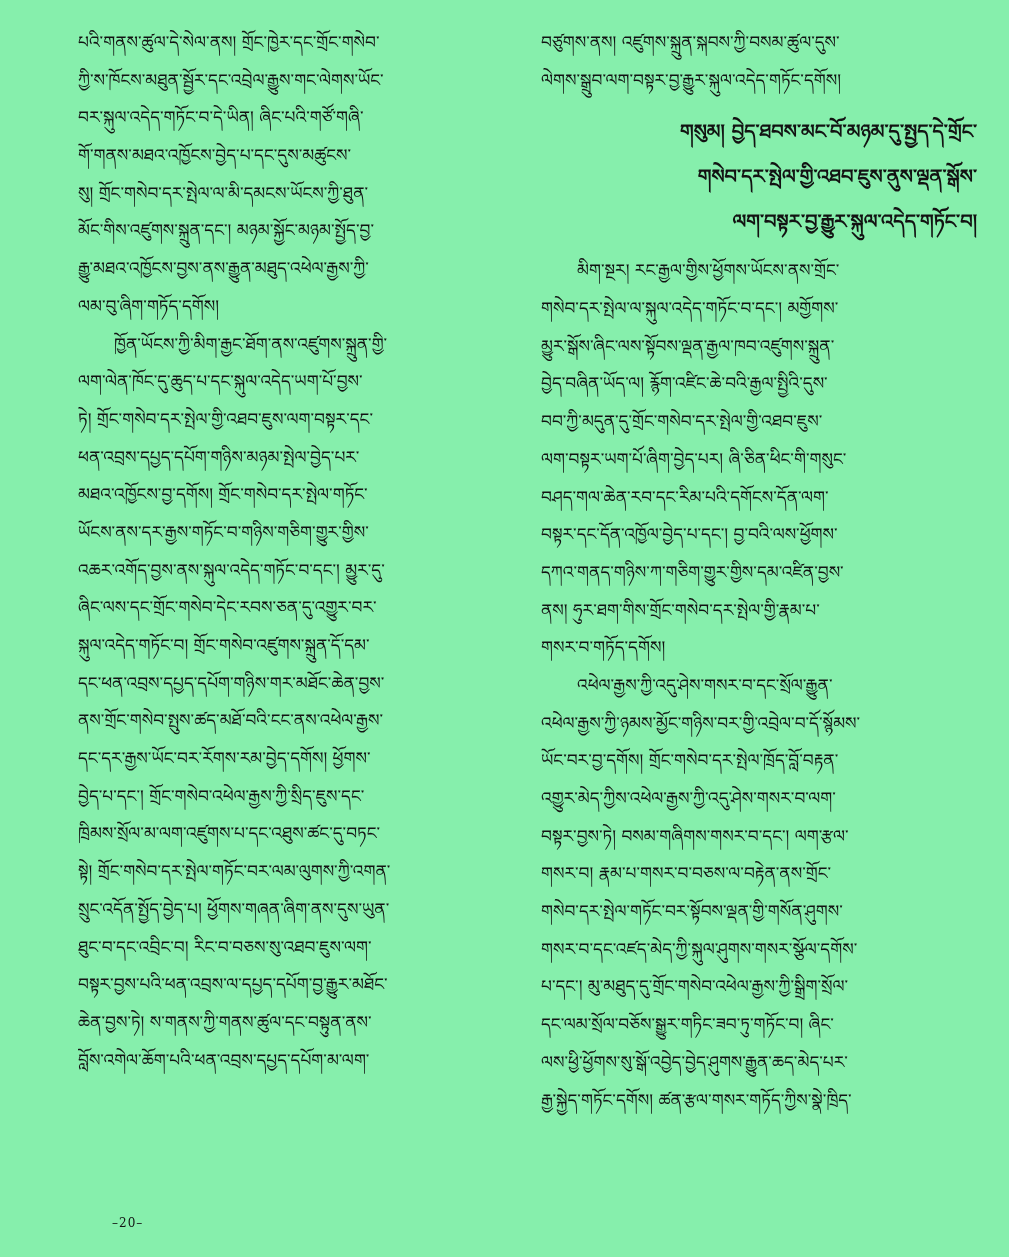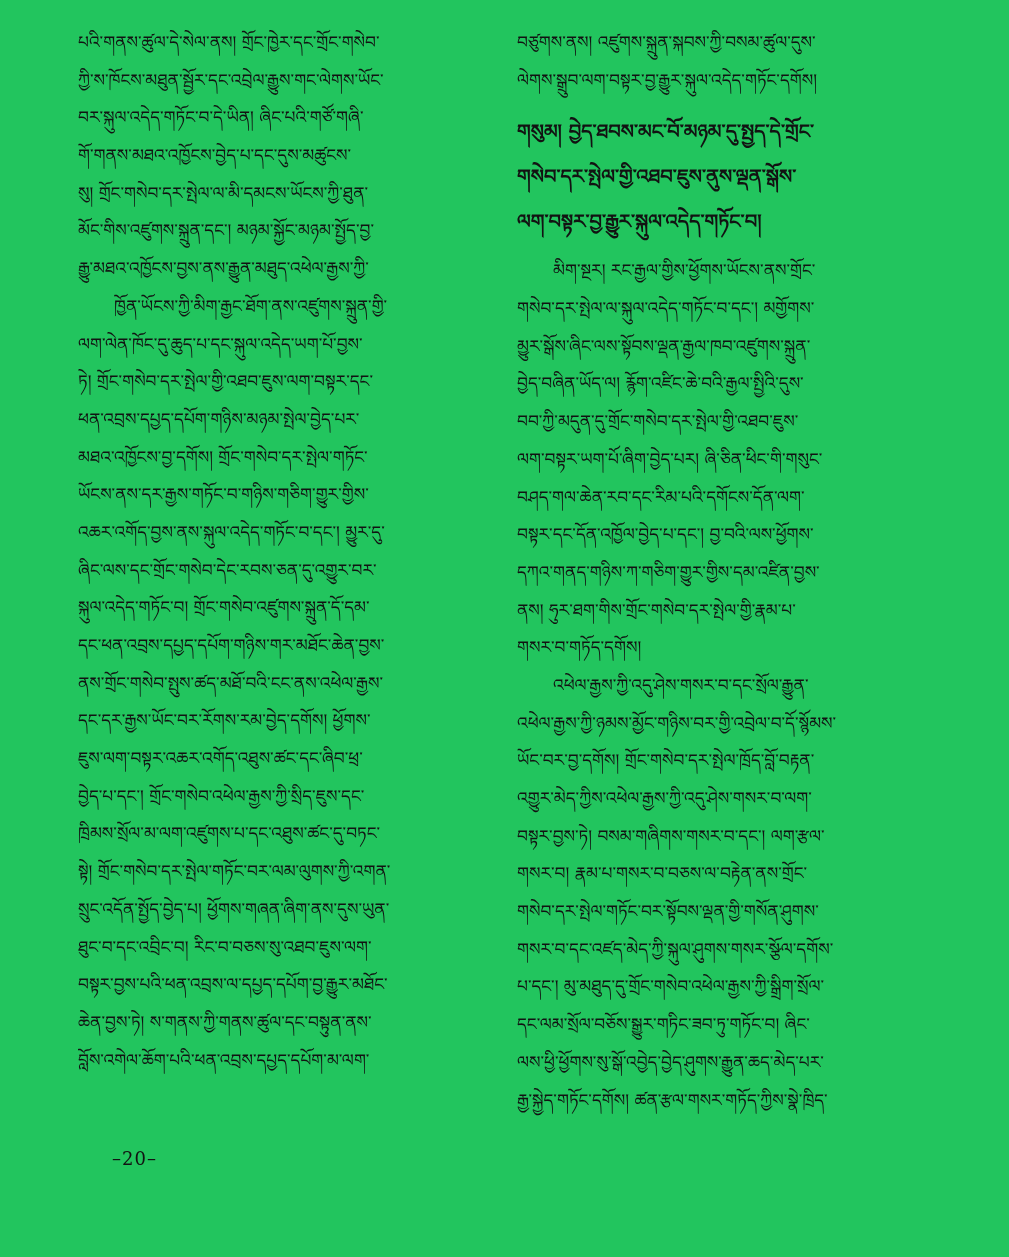--- a/index.html
+++ b/index.html
@@ -4,75 +4,75 @@
 <style>
   html,body { margin:0; padding:0; }
   body {
     width:1009px; height:1257px;
     background:#ffffff;
     color:#121212;
     font-family:"DejaVu Sans", sans-serif;
     position:relative;
     overflow:hidden;
   }
-  .page { position:absolute; inset:0; background:#22c55e;text-decoration:underline; }
+  .page { position:absolute; inset:0; background:#86efac;text-decoration:underline; }
   .col { position:absolute; top:24px; width:436px; }
   .col-left  { left:78px; }
-  .col-right { left:517px; }
+  .col-right { left:541px; }
   .line {
     height:37.7px; line-height:37.7px;
     font-size:17px;
     white-space:nowrap; overflow:hidden;
     text-align:left;
   }
   .indent { text-indent:36px; }
   .heading-block { padding:10px 0 8px 0; }
   .hline {
     height:45px; line-height:45px;
     font-weight:bold; font-size:19.5px;
-    text-align:left;
+    text-align:right;
     white-space:nowrap; overflow:hidden;
   }
   .page-number {
-    position:absolute; left:112px; top:1148px;
-    font-size:18px;
+    position:absolute; left:112px; top:1216px;
+    font-size:12px;
     font-family:"DejaVu Serif", serif;
     letter-spacing:1px;
     color:#121212;
   }
 </style>
 </head>
 <body>
 
 <div class="page">
 
   <div class="col col-left">
     <div>
       <div class="line">པའི་གནས་ཚུལ་དེ་སེལ་ནས། གྲོང་ཁྱེར་དང་གྲོང་གསེབ་</div>
       <div class="line">ཀྱི་ས་ཁོངས་མཐུན་སྦྱོར་དང་འབྲེལ་རྒྱུས་གང་ལེགས་ཡོང་</div>
       <div class="line">བར་སྐུལ་འདེད་གཏོང་བ་དེ་ཡིན། ཞིང་པའི་གཙོ་གཞི་</div>
       <div class="line">གོ་གནས་མཐའ་འཁྱོངས་བྱེད་པ་དང་དུས་མཚུངས་</div>
       <div class="line">སུ། གྲོང་གསེབ་དར་སྤེལ་ལ་མི་དམངས་ཡོངས་ཀྱི་ཐུན་</div>
       <div class="line">མོང་གིས་འཛུགས་སྐྲུན་དང་། མཉམ་སྐྱོང་མཉམ་སྤྱོད་བྱ་</div>
       <div class="line">རྒྱུ་མཐའ་འཁྱོངས་བྱས་ནས་རྒྱུན་མཐུད་འཕེལ་རྒྱས་ཀྱི་</div>
+      <div class="line">ལམ་བུ་ཞིག་གཏོད་དགོས།</div>
     </div>
     <div>
       <div class="line indent">ཁྱོན་ཡོངས་ཀྱི་མིག་རྒྱང་ཐོག་ནས་འཛུགས་སྐྲུན་གྱི་</div>
       <div class="line">ལག་ལེན་ཁོང་དུ་ཆུད་པ་དང་སྐུལ་འདེད་ཡག་པོ་བྱས་</div>
       <div class="line">ཏེ། གྲོང་གསེབ་དར་སྤེལ་གྱི་འཐབ་ཇུས་ལག་བསྟར་དང་</div>
       <div class="line">ཕན་འབྲས་དཔྱད་དཔོག་གཉིས་མཉམ་སྤེལ་བྱེད་པར་</div>
       <div class="line">མཐའ་འཁྱོངས་བྱ་དགོས། གྲོང་གསེབ་དར་སྤེལ་གཏོང་</div>
       <div class="line">ཡོངས་ནས་དར་རྒྱས་གཏོང་བ་གཉིས་གཅིག་གྱུར་གྱིས་</div>
       <div class="line">འཆར་འགོད་བྱས་ནས་སྐུལ་འདེད་གཏོང་བ་དང་། མྱུར་དུ་</div>
       <div class="line">ཞིང་ལས་དང་གྲོང་གསེབ་དེང་རབས་ཅན་དུ་འགྱུར་བར་</div>
       <div class="line">སྐུལ་འདེད་གཏོང་བ། གྲོང་གསེབ་འཛུགས་སྐྲུན་དོ་དམ་</div>
       <div class="line">དང་ཕན་འབྲས་དཔྱད་དཔོག་གཉིས་གར་མཐོང་ཆེན་བྱས་</div>
       <div class="line">ནས་གྲོང་གསེབ་སྤུས་ཚད་མཐོ་བའི་ངང་ནས་འཕེལ་རྒྱས་</div>
       <div class="line">དང་དར་རྒྱས་ཡོང་བར་རོགས་རམ་བྱེད་དགོས། ཕྱོགས་</div>
-      <div class="line">ཇུས་ལག་བསྟར་འཆར་འགོད་འཐུས་ཚང་དང་ཞིབ་ཕྲ་</div>
       <div class="line">བྱེད་པ་དང་། གྲོང་གསེབ་འཕེལ་རྒྱས་ཀྱི་སྲིད་ཇུས་དང་</div>
       <div class="line">ཁྲིམས་སྲོལ་མ་ལག་འཛུགས་པ་དང་འཐུས་ཚང་དུ་བཏང་</div>
       <div class="line">སྟེ། གྲོང་གསེབ་དར་སྤེལ་གཏོང་བར་ལམ་ལུགས་ཀྱི་འགན་</div>
       <div class="line">སྲུང་འདོན་སྤྱོད་བྱེད་པ། ཕྱོགས་གཞན་ཞིག་ནས་དུས་ཡུན་</div>
       <div class="line">ཐུང་བ་དང་འབྲིང་བ། རིང་བ་བཅས་སུ་འཐབ་ཇུས་ལག་</div>
       <div class="line">བསྟར་བྱས་པའི་ཕན་འབྲས་ལ་དཔྱད་དཔོག་བྱ་རྒྱུར་མཐོང་</div>
       <div class="line">ཆེན་བྱས་ཏེ། ས་གནས་ཀྱི་གནས་ཚུལ་དང་བསྟུན་ནས་</div>
       <div class="line">བློས་འགེལ་ཆོག་པའི་ཕན་འབྲས་དཔྱད་དཔོག་མ་ལག་</div>
     </div>
   </div>

